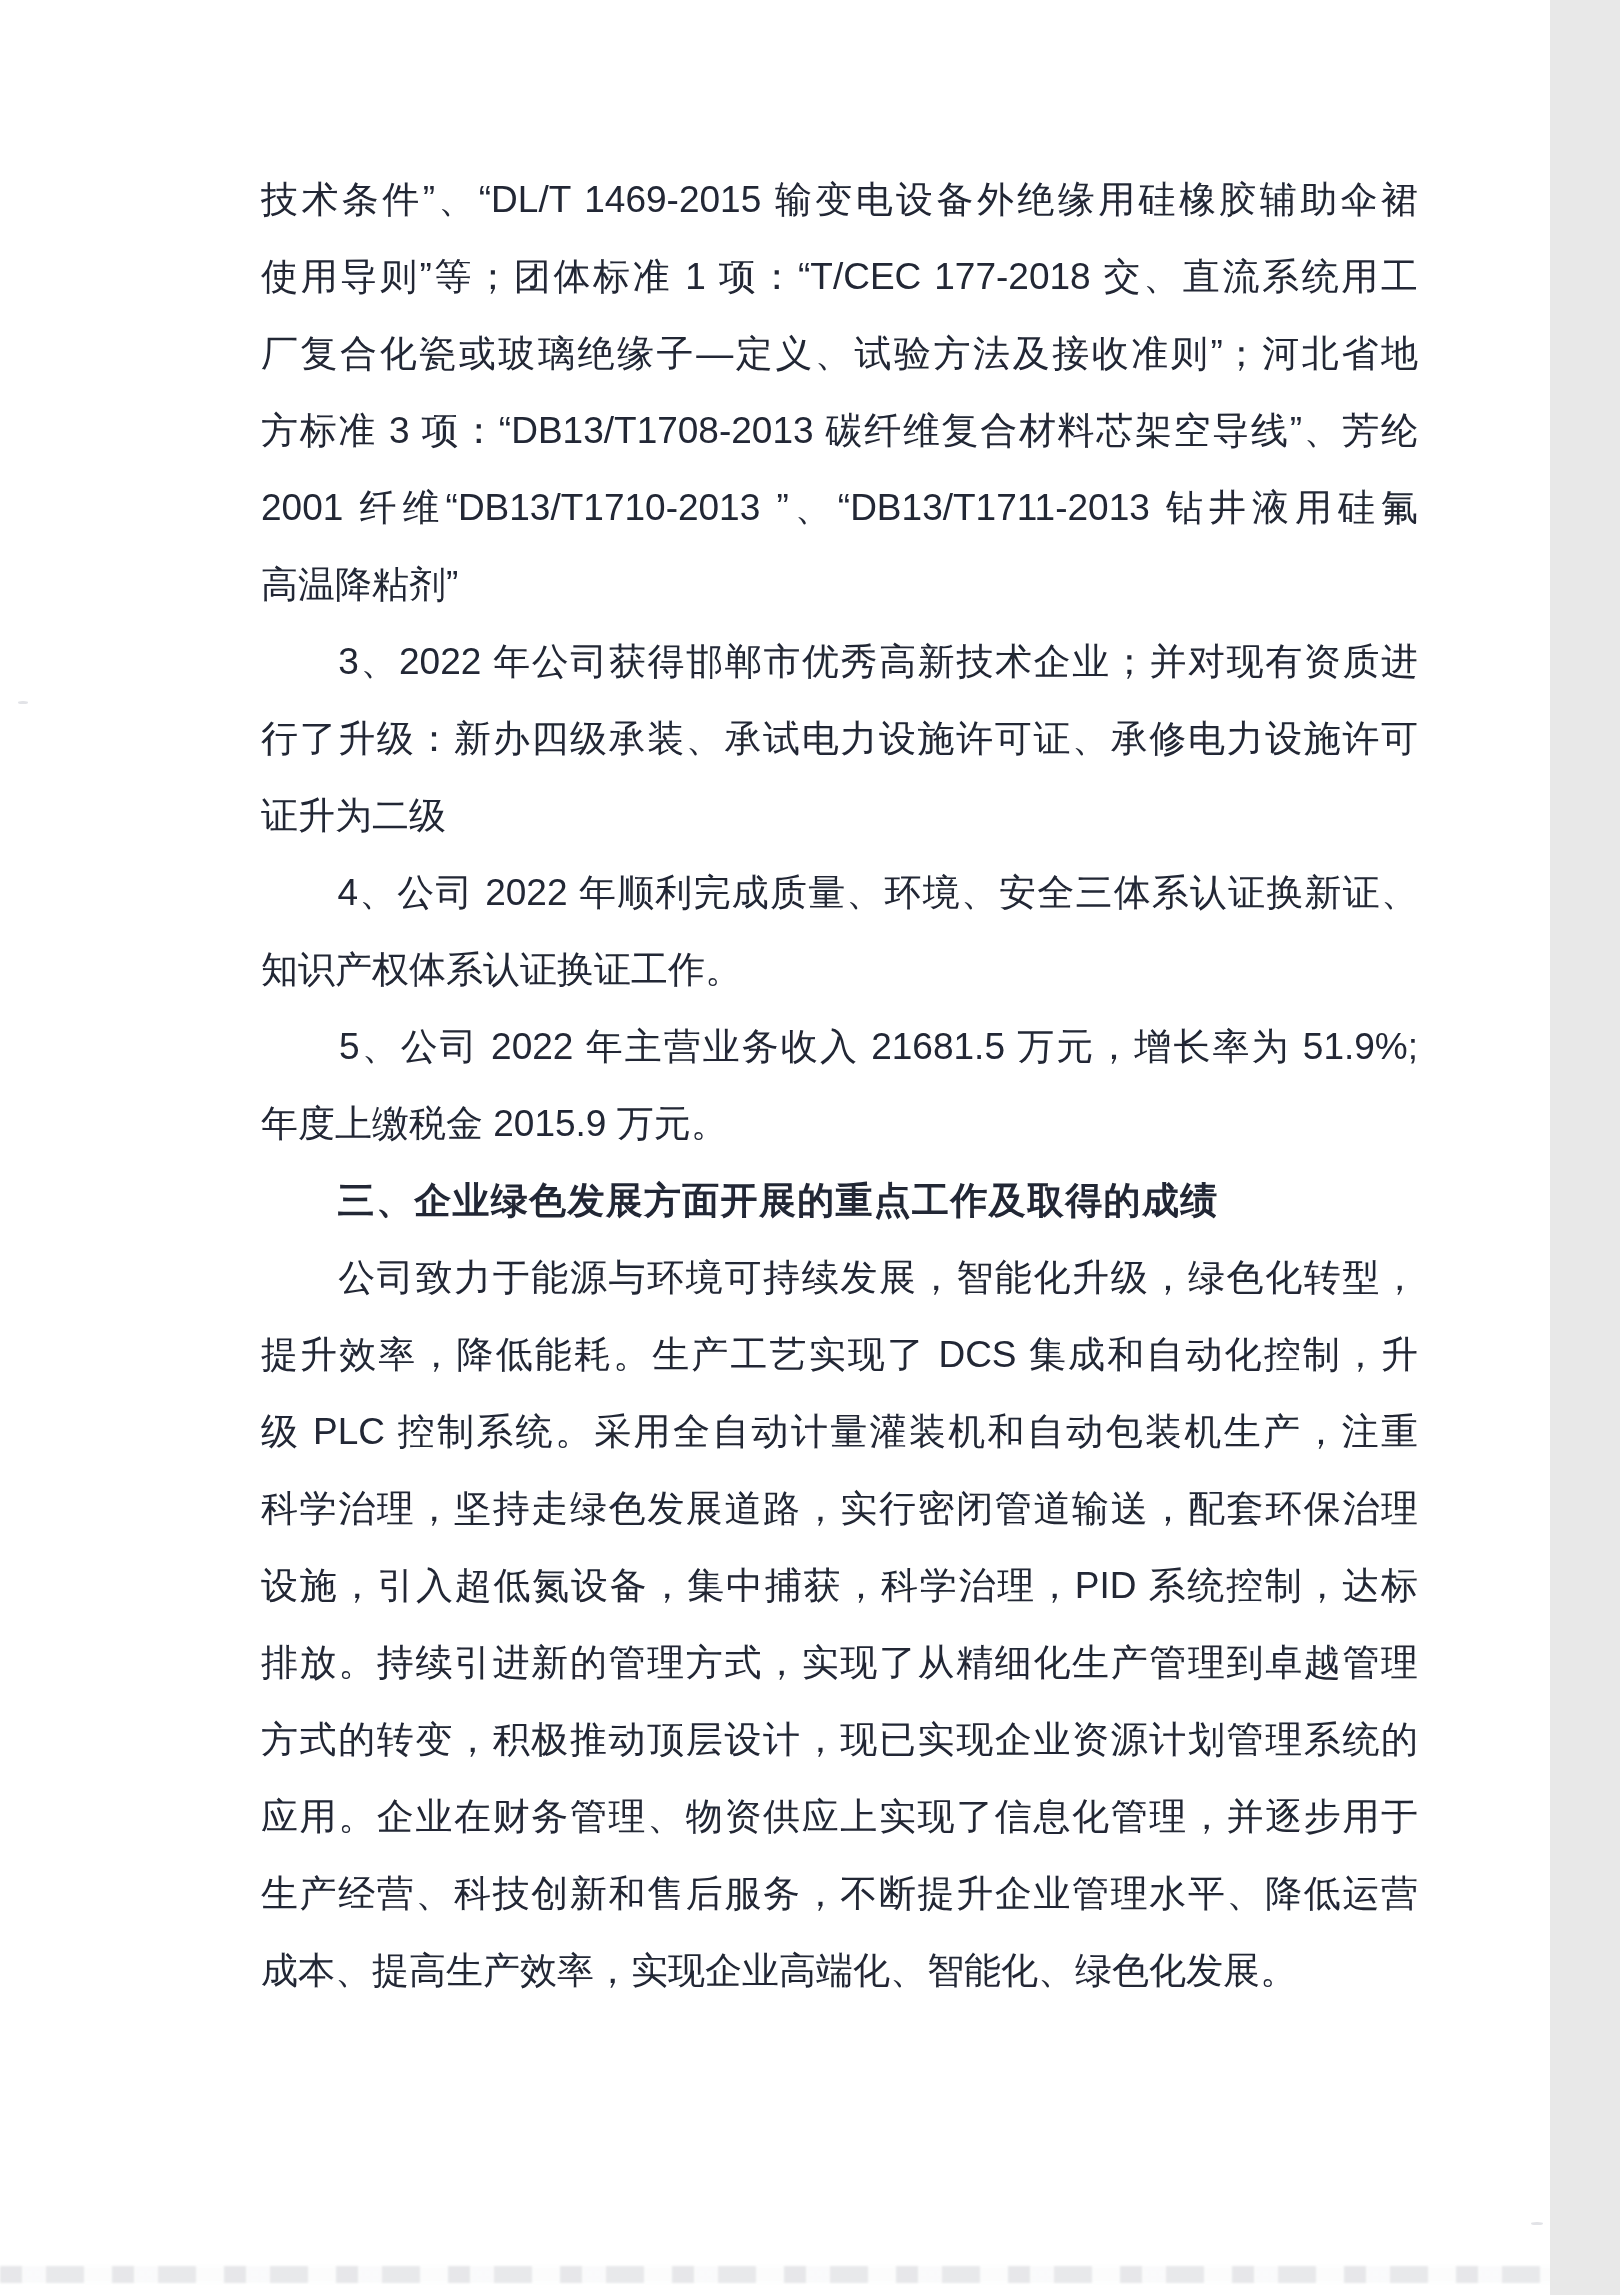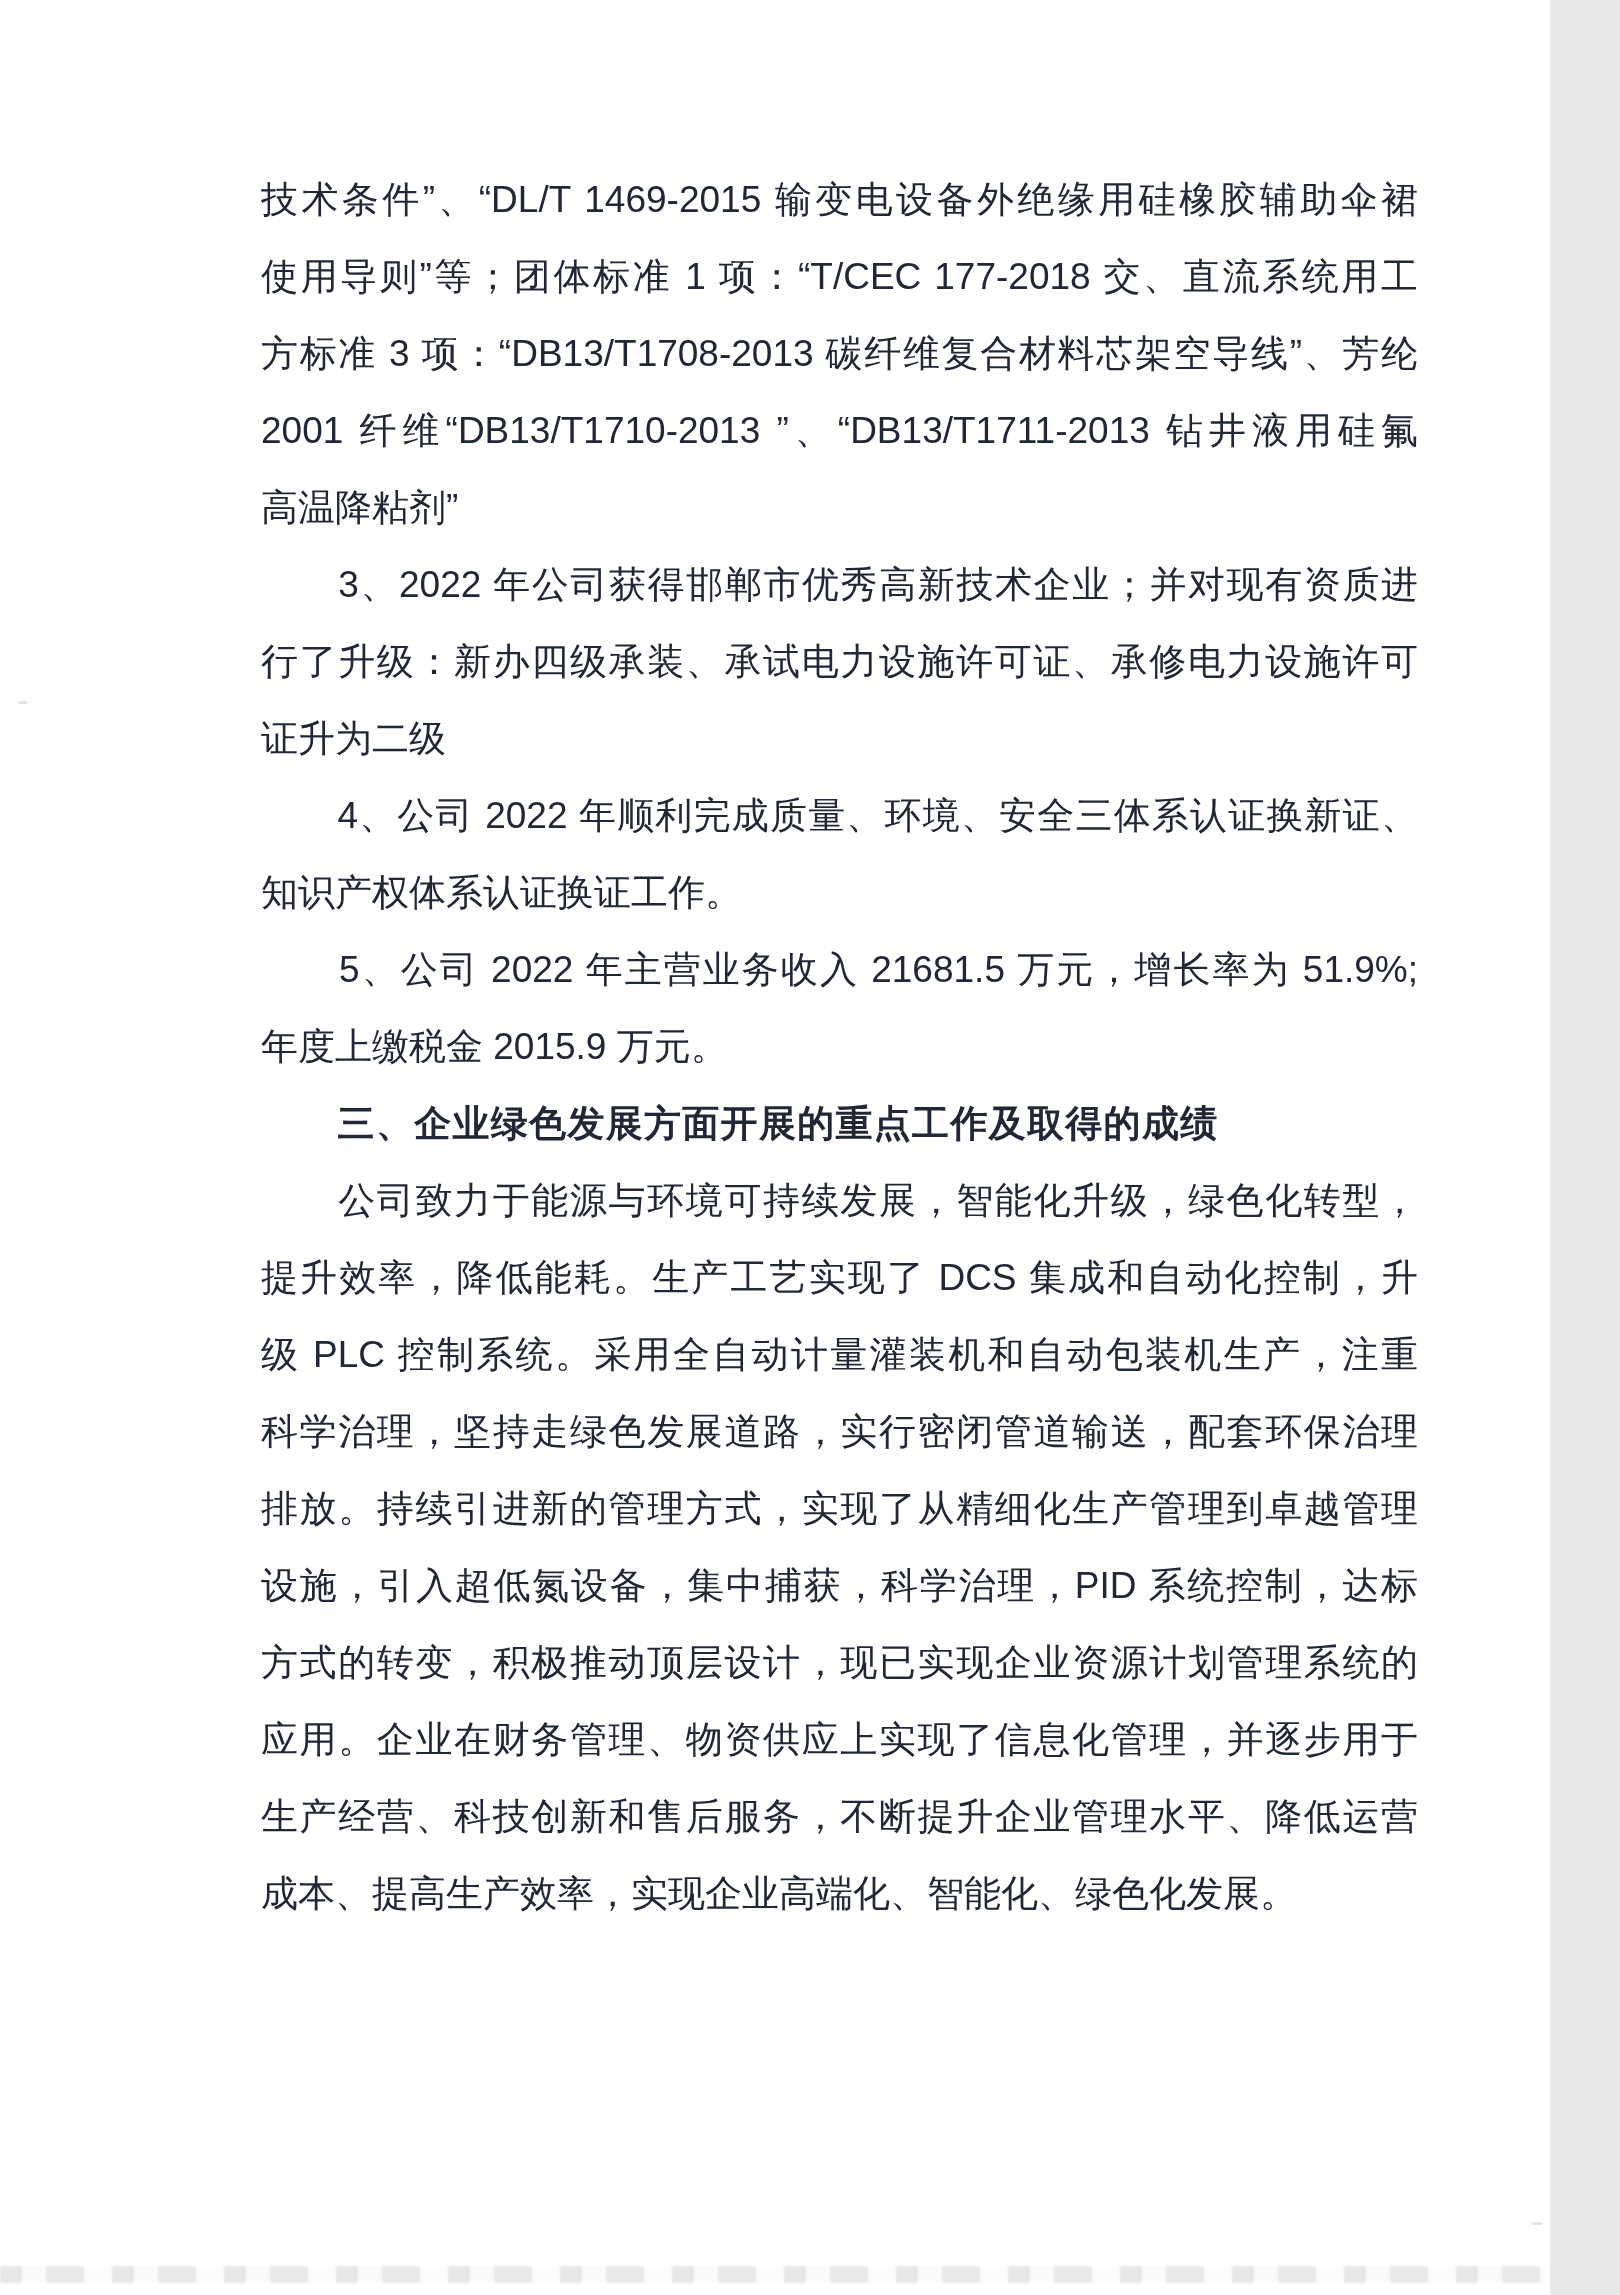--- a/index.html
+++ b/index.html
@@ -66,20 +66,21 @@
   .speckle.s3 { left: 18.4px;  top: 701px; width: 9.2px; height: 3.3px; }
 </style>
 </head>
 <body>
 
 <div class="page">
   <div class="text-block">
       <div class="para">
         <div class="line">技术条件”、“DL/T 1469-2015 输变电设备外绝缘用硅橡胶辅助伞裙</div>
         <div class="line">使用导则”等；团体标准 1 项：“T/CEC 177-2018 交、直流系统用工</div>
+        <div class="line">厂复合化瓷或玻璃绝缘子—定义、试验方法及接收准则”；河北省地</div>
         <div class="line">方标准 3 项：“DB13/T1708-2013 碳纤维复合材料芯架空导线”、芳纶</div>
         <div class="line">2001 纤维“DB13/T1710-2013 ”、“DB13/T1711-2013 钻井液用硅氟</div>
         <div class="line line-last">高温降粘剂”</div>
       </div>
       <div class="para">
         <div class="line">　　3、2022 年公司获得邯郸市优秀高新技术企业；并对现有资质进</div>
         <div class="line">行了升级：新办四级承装、承试电力设施许可证、承修电力设施许可</div>
         <div class="line line-last">证升为二级</div>
       </div>
       <div class="para">
@@ -91,22 +92,22 @@
         <div class="line line-last">年度上缴税金 2015.9 万元。</div>
       </div>
       <div class="para heading">
         <div class="line line-last">　　三、企业绿色发展方面开展的重点工作及取得的成绩</div>
       </div>
       <div class="para">
         <div class="line">　　公司致力于能源与环境可持续发展，智能化升级，绿色化转型，</div>
         <div class="line">提升效率，降低能耗。生产工艺实现了 DCS 集成和自动化控制，升</div>
         <div class="line">级 PLC 控制系统。采用全自动计量灌装机和自动包装机生产，注重</div>
         <div class="line">科学治理，坚持走绿色发展道路，实行密闭管道输送，配套环保治理</div>
+        <div class="line">设施，引入超低氮设备，集中捕获，科学治理，PID 系统控制，达标</div>
         <div class="line">排放。持续引进新的管理方式，实现了从精细化生产管理到卓越管理</div>
-        <div class="line">设施，引入超低氮设备，集中捕获，科学治理，PID 系统控制，达标</div>
         <div class="line">方式的转变，积极推动顶层设计，现已实现企业资源计划管理系统的</div>
         <div class="line">应用。企业在财务管理、物资供应上实现了信息化管理，并逐步用于</div>
         <div class="line">生产经营、科技创新和售后服务，不断提升企业管理水平、降低运营</div>
         <div class="line line-last">成本、提高生产效率，实现企业高端化、智能化、绿色化发展。</div>
       </div>
     </div>
   <div class="scan-band"></div>
   <div class="speckle s1"></div>
   <div class="speckle s2"></div>
   <div class="speckle s3"></div>

